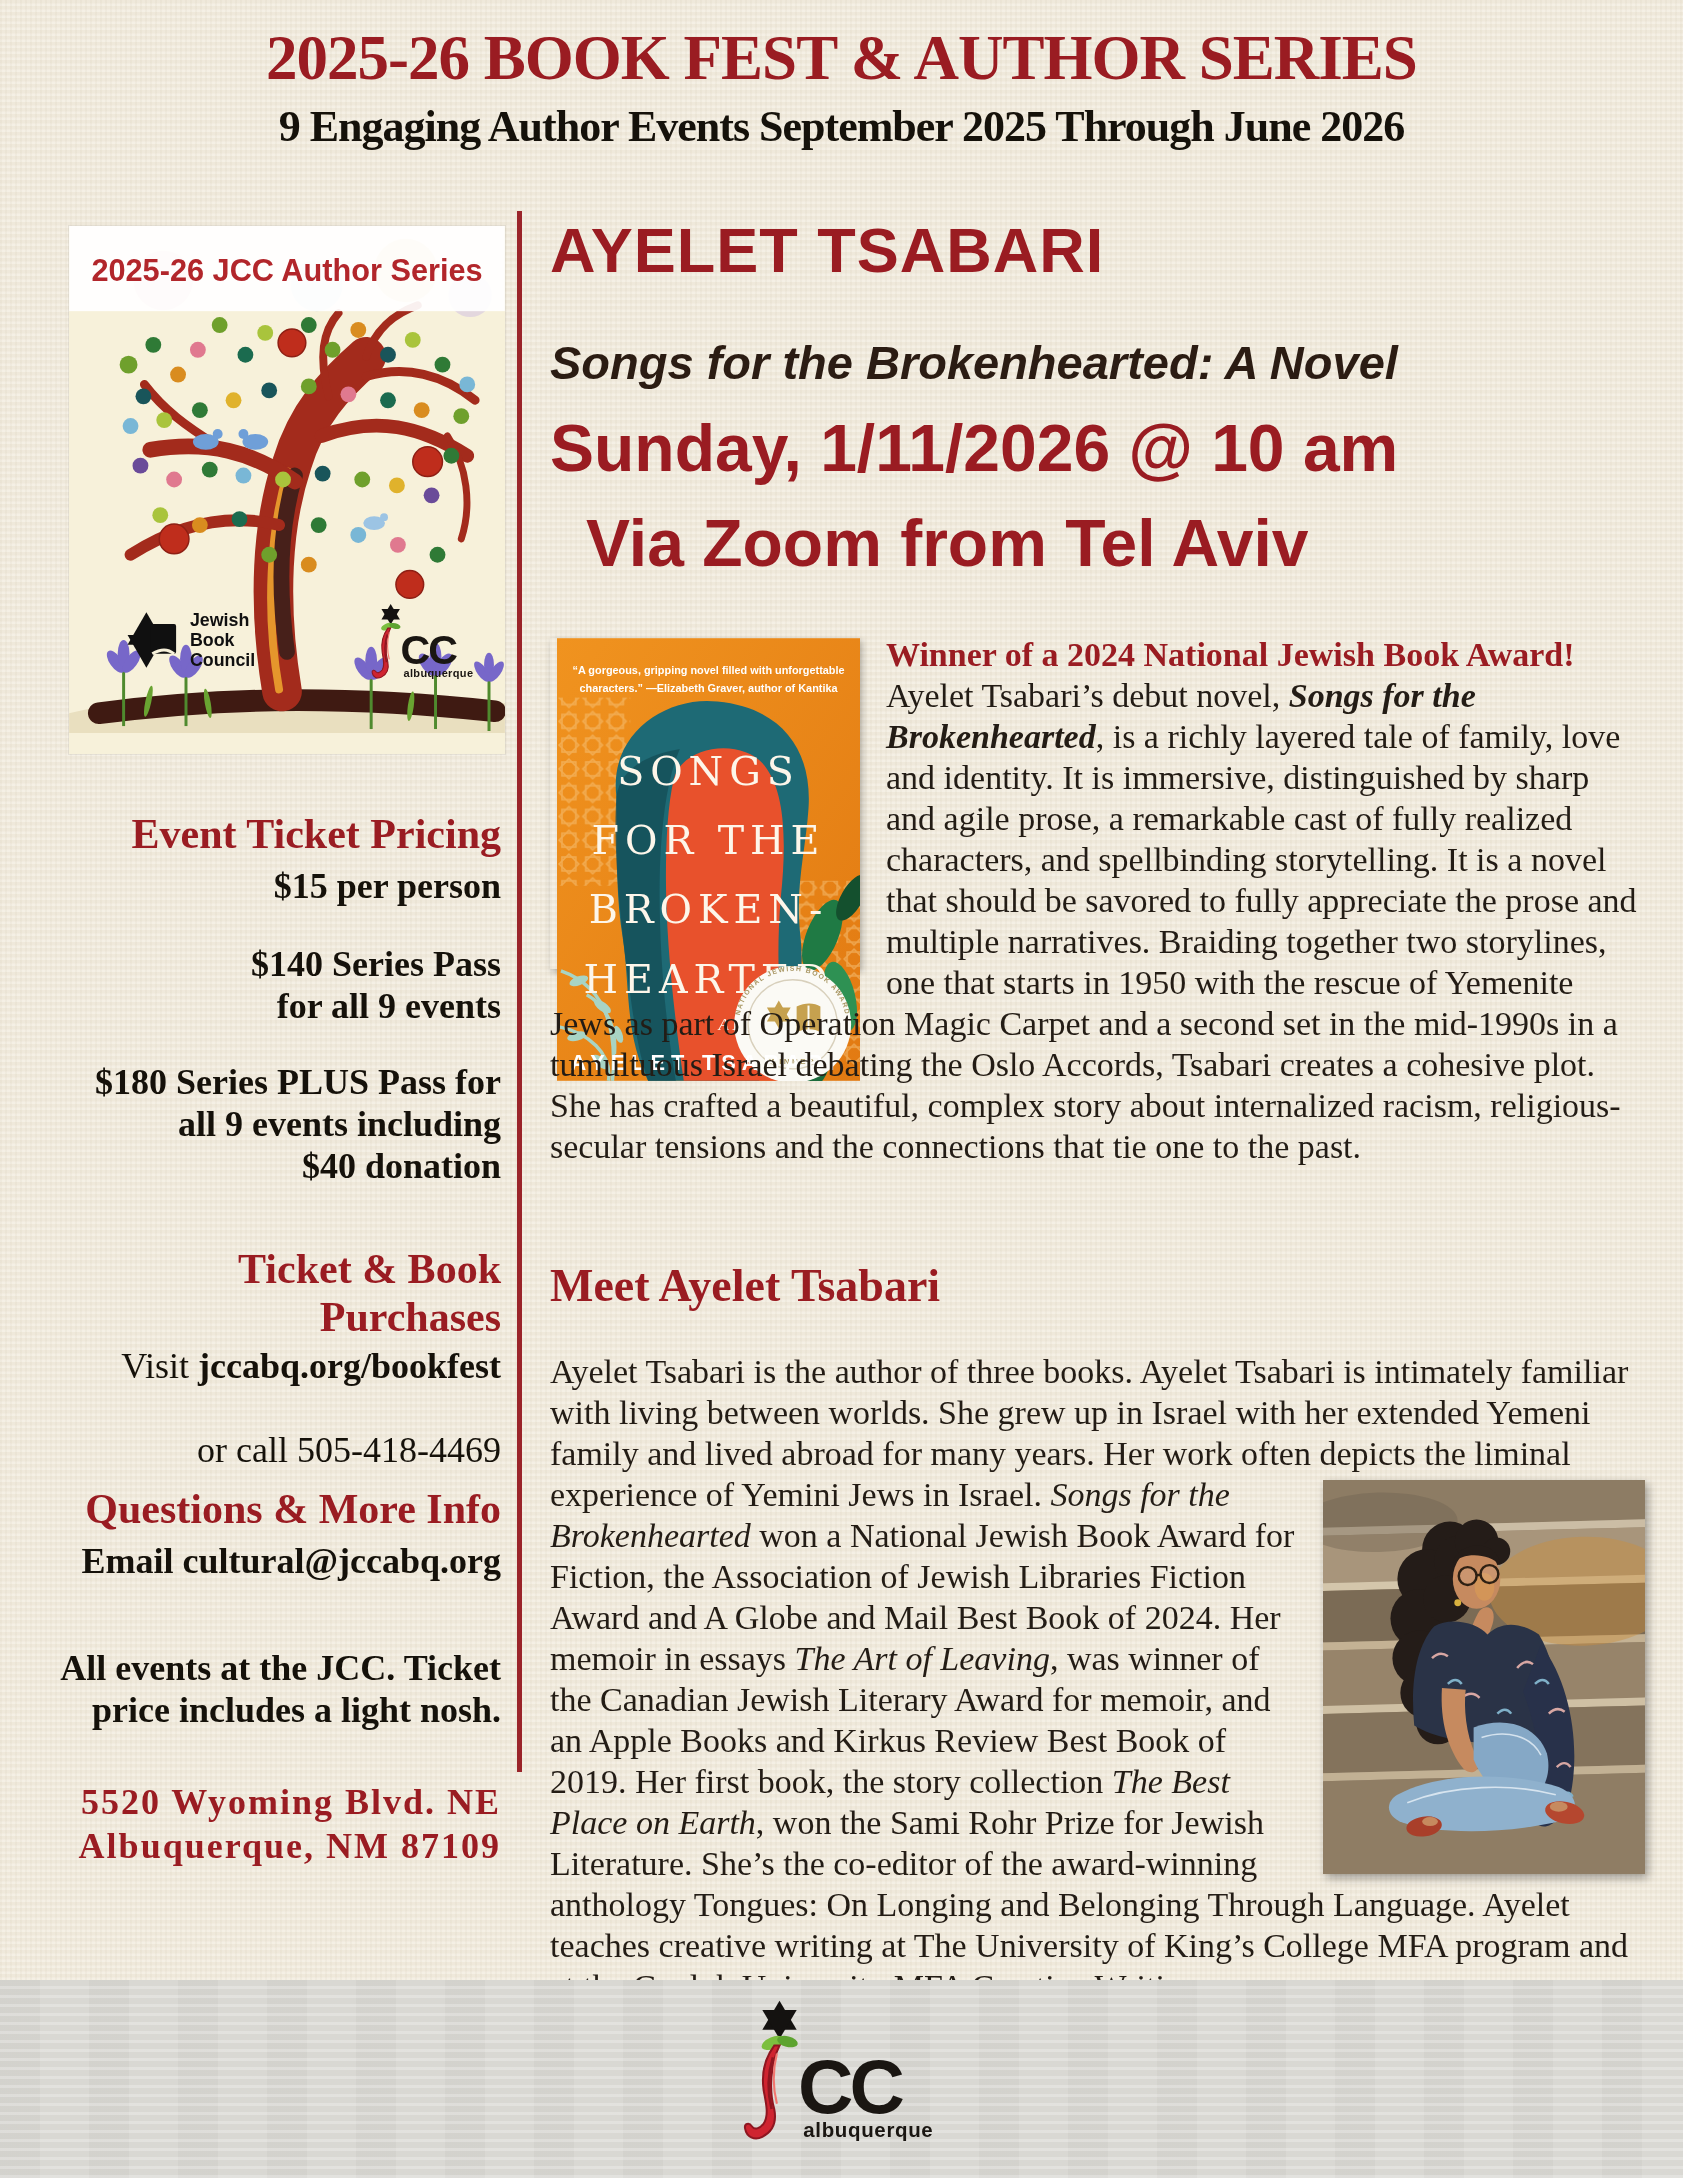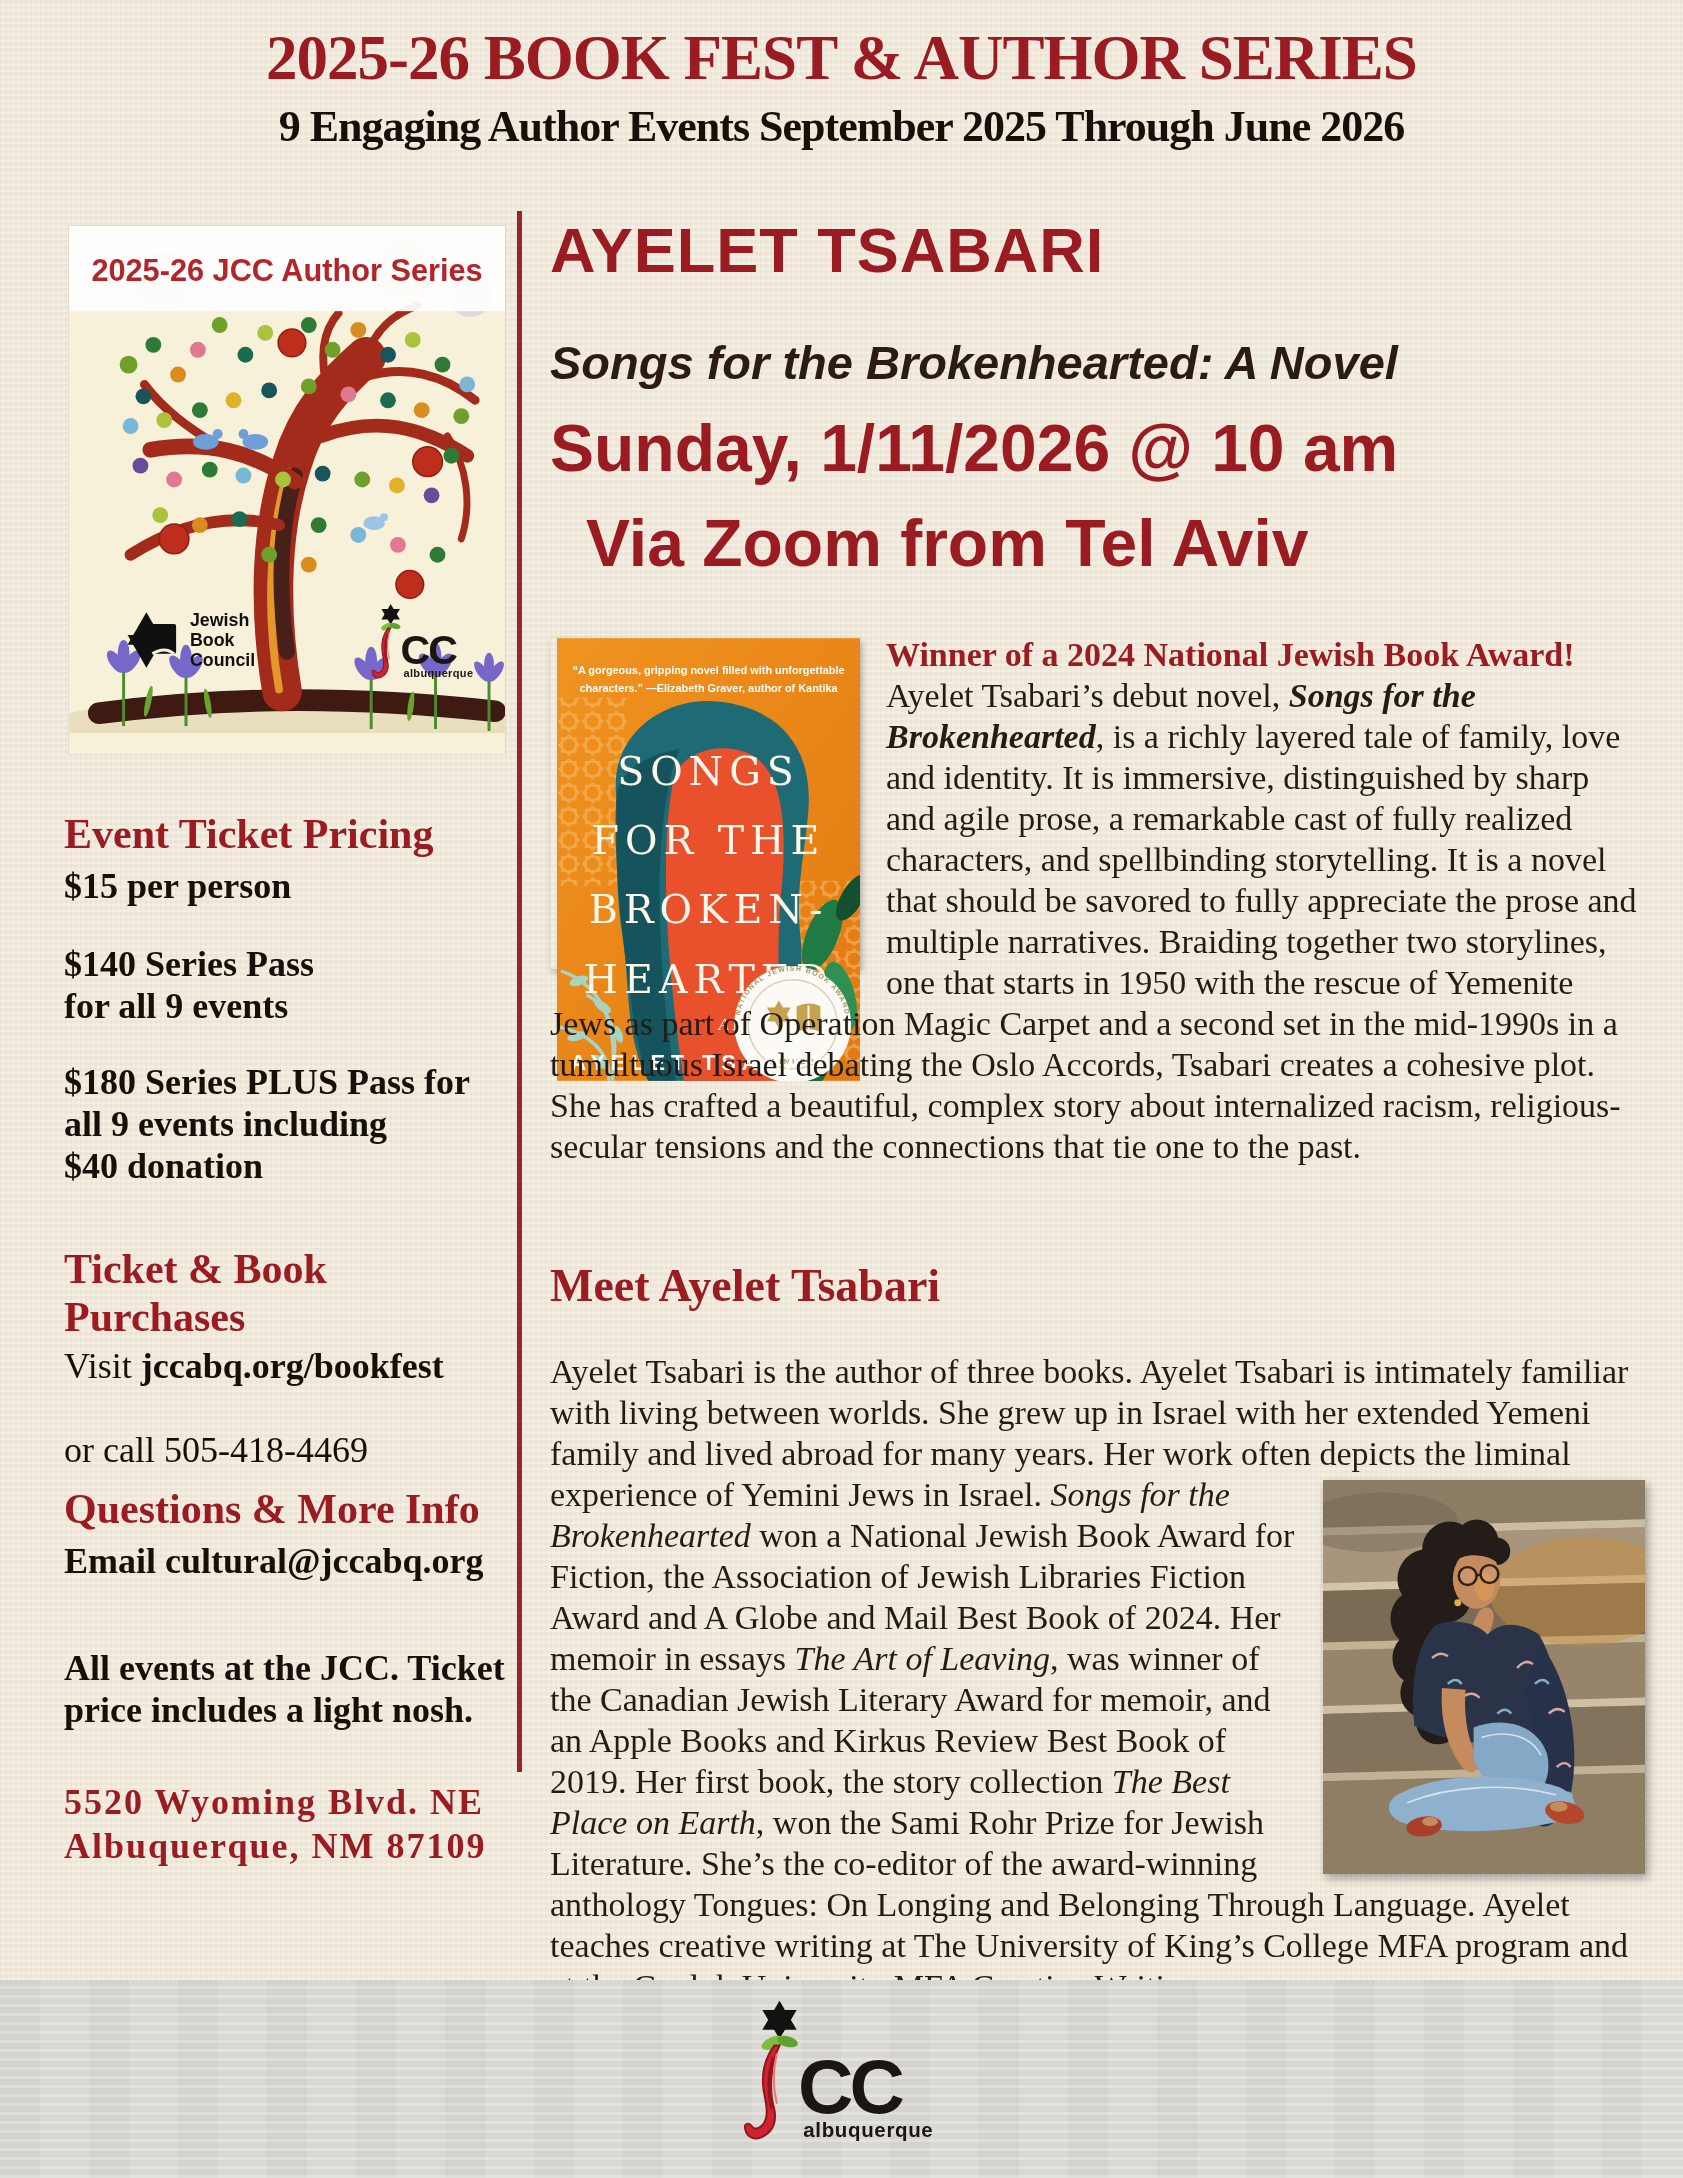--- a/index.html
+++ b/index.html
@@ -22,21 +22,21 @@
   .page-subtitle{
     top:101px;left:0;width:1683px;text-align:center;
     font-weight:700;font-size:44px;color:#15110a;white-space:nowrap;letter-spacing:-1px;
   }
   
   .red-divider{left:517px;top:211px;width:5px;height:1561px;background:#9a242a;}
   
   .poster{left:69px;top:226px;width:436px;height:528px;background:#f7f1da;box-shadow:0 0 0 1px rgba(0,0,0,.06);}
   .poster svg{display:block;}
   
-  .sb{left:64px;width:450px;}
+  .sb{left:51px;width:450px;text-align:right;}
   .sb-head{font-weight:700;font-size:42px;color:#9a1c22;}
   .sb-text{font-weight:700;font-size:36px;line-height:42px;color:#15110a;white-space:pre-line;}
   .sb-bold{font-weight:700;}
   .address{font-weight:700;font-size:36px;line-height:44px;color:#9a1c22;letter-spacing:2px;}
   
   .author-name{left:550px;top:214px;font-family:"Liberation Sans",sans-serif;font-weight:700;font-size:63px;color:#9a1c22;letter-spacing:1px;}
   .book-title{left:550px;top:335px;font-family:"Liberation Sans",sans-serif;font-style:italic;font-weight:600;font-size:47px;color:#2b1c13;}
   .event-date{left:550px;top:410px;font-family:"Liberation Sans",sans-serif;font-weight:700;font-size:66px;color:#9a1c22;}
   .event-venue{left:550px;top:505px;font-family:"Liberation Sans",sans-serif;font-weight:700;font-size:66px;color:#9a1c22;margin-left:36px;}
   .description{left:550px;top:634px;width:1095px;font-size:34px;line-height:41px;color:#231c15;text-align:left;}

